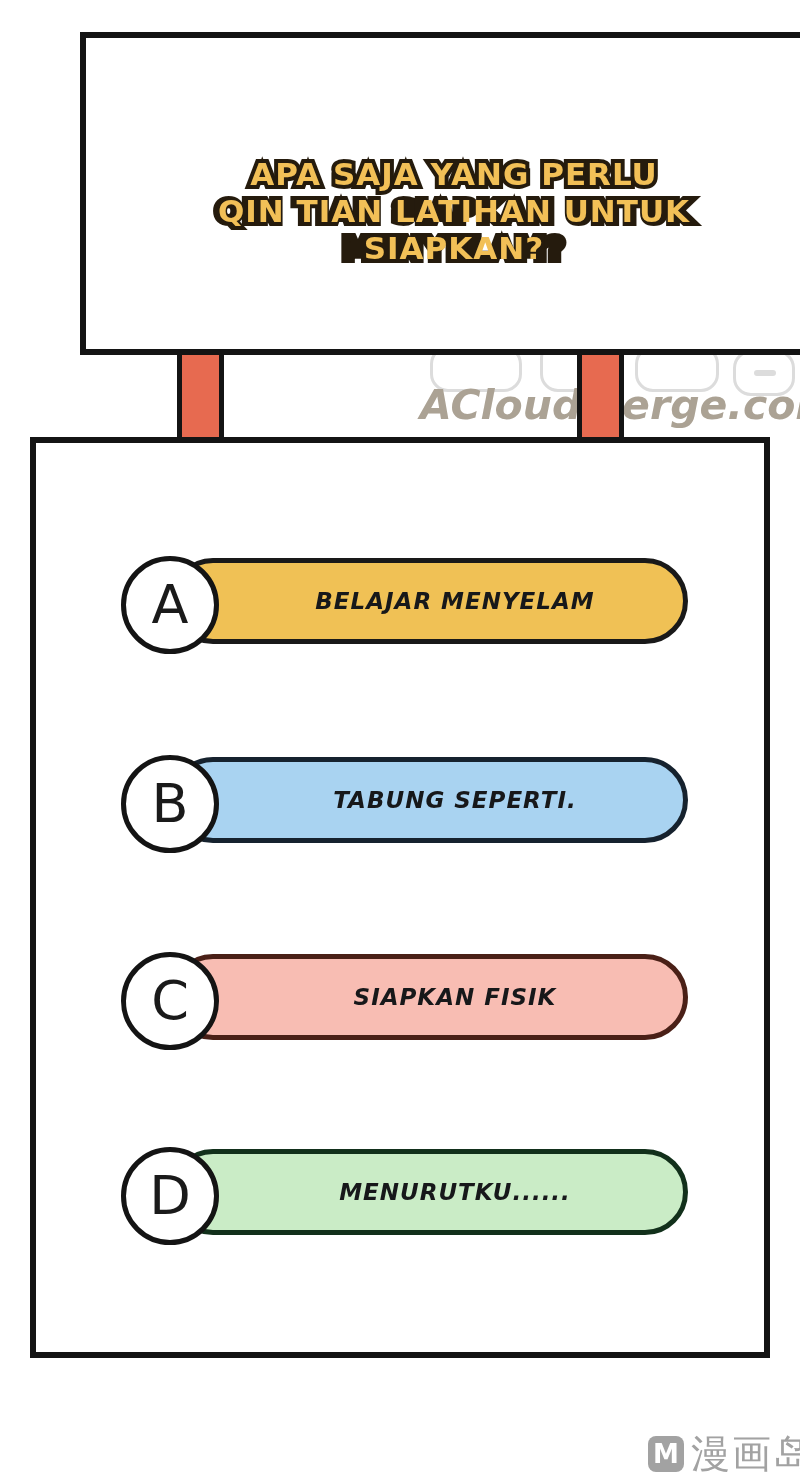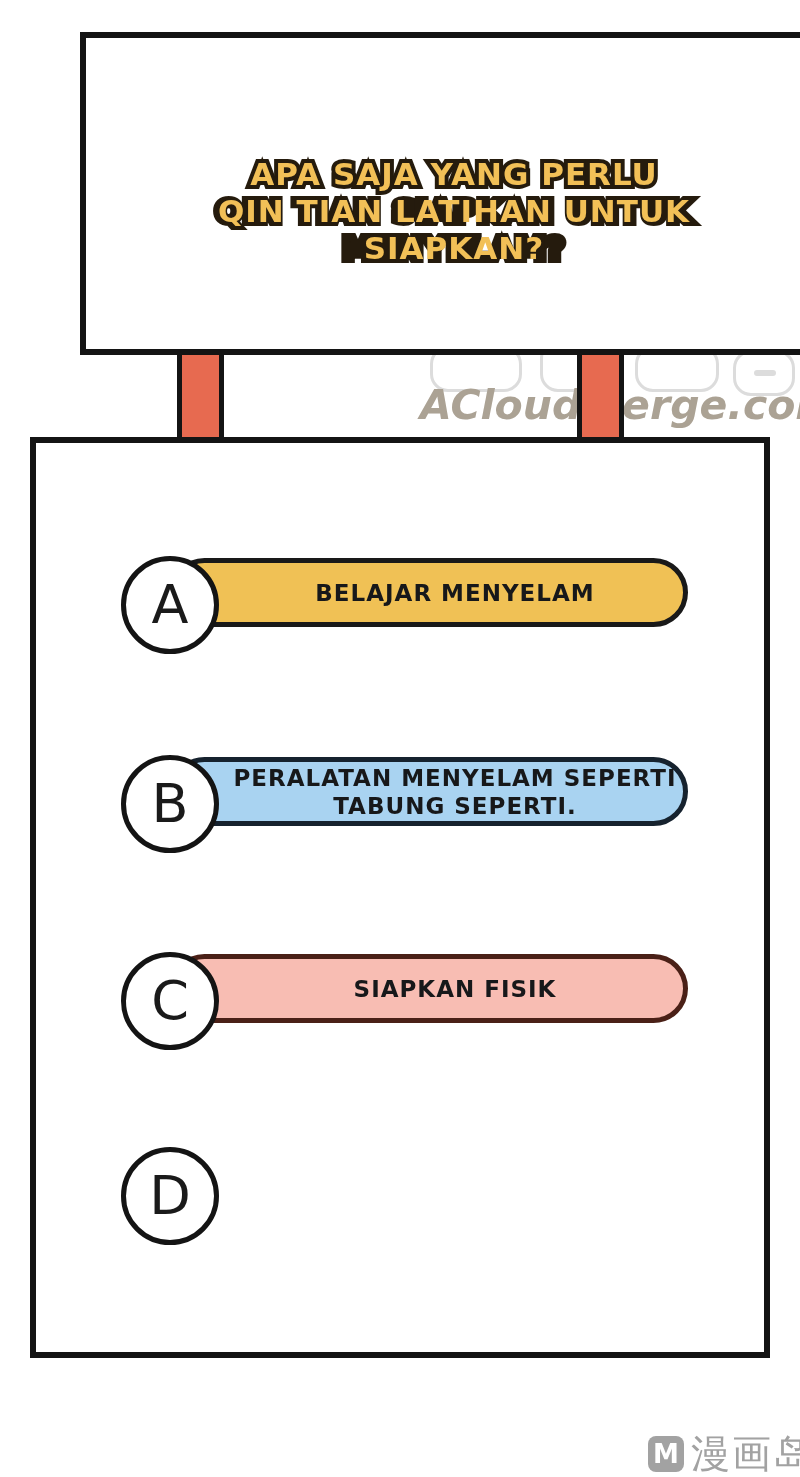--- a/index.html
+++ b/index.html
@@ -106,24 +106,25 @@
     cursor: pointer;
   }
   .option-a { top: 556px; }
   .option-b { top: 755px; }
   .option-c { top: 952px; }
   .option-d { top: 1147px; }
 
   .pill {
     position: absolute;
     left: 49px; right: 0; top: 2px;
-    height: 69px;
+    height: 86px;
     background: var(--fill, #eee);
     border: 5px solid var(--border, #111);
     border-radius: 47px;
+    font-style: italic;
   }
   .pill-label {
     position: absolute;
     inset: 0;
     padding-left: 52px;
     display: flex;
     flex-direction: column;
     justify-content: center;
     align-items: center;
     text-align: center;
@@ -227,21 +228,20 @@
       </div>
     </div>
     <div class="letter-badge">
       <span class="letter">A</span>
     </div>
   </div>
 
   <div class="option option-b" style="--fill: #A9D3F1; --border: #16222E;">
     <div class="pill">
       <div class="pill-label">
-        <div class="pill-line">PERALATAN MENYELAM SEPERTI</div>
         <div class="pill-line">TABUNG SEPERTI.</div>
       </div>
     </div>
     <div class="letter-badge">
       <span class="letter">B</span>
     </div>
   </div>
 
   <div class="option option-c" style="--fill: #F8BDB3; --border: #4A2017;">
     <div class="pill">
@@ -249,20 +249,26 @@
         <div class="pill-line">SIAPKAN FISIK</div>
         <div class="pill-line"></div>
       </div>
     </div>
     <div class="letter-badge">
       <span class="letter">C</span>
     </div>
   </div>
 
   <div class="option option-d" style="--fill: #CAECC6; --border: #12301B;">
+    <div class="pill">
+      <div class="pill-label">
+        <div class="pill-line">MENURUTKU......</div>
+        <div class="pill-line"></div>
+      </div>
+    </div>
     <div class="letter-badge">
       <span class="letter">D</span>
     </div>
   </div>
 
   <div class="site-logo">
     <div class="logo-m-box">
       <span class="logo-m">M</span>
     </div>
     <span class="logo-cn">漫画岛</span>

